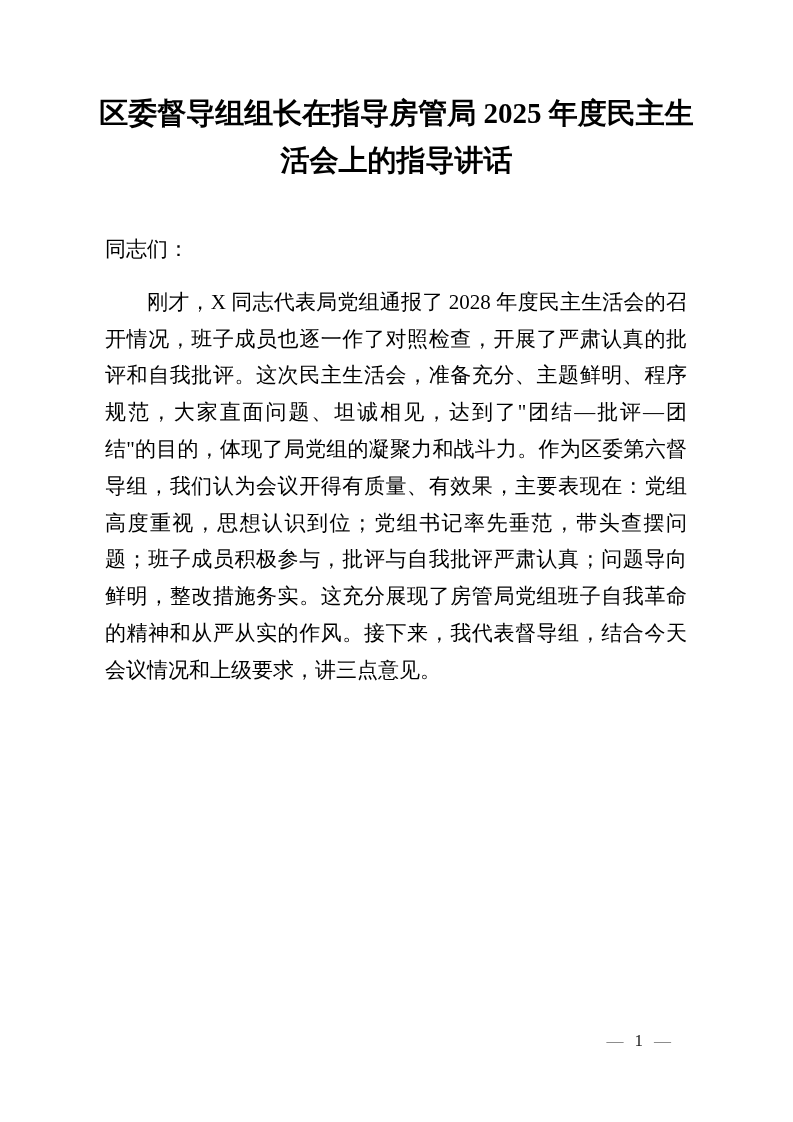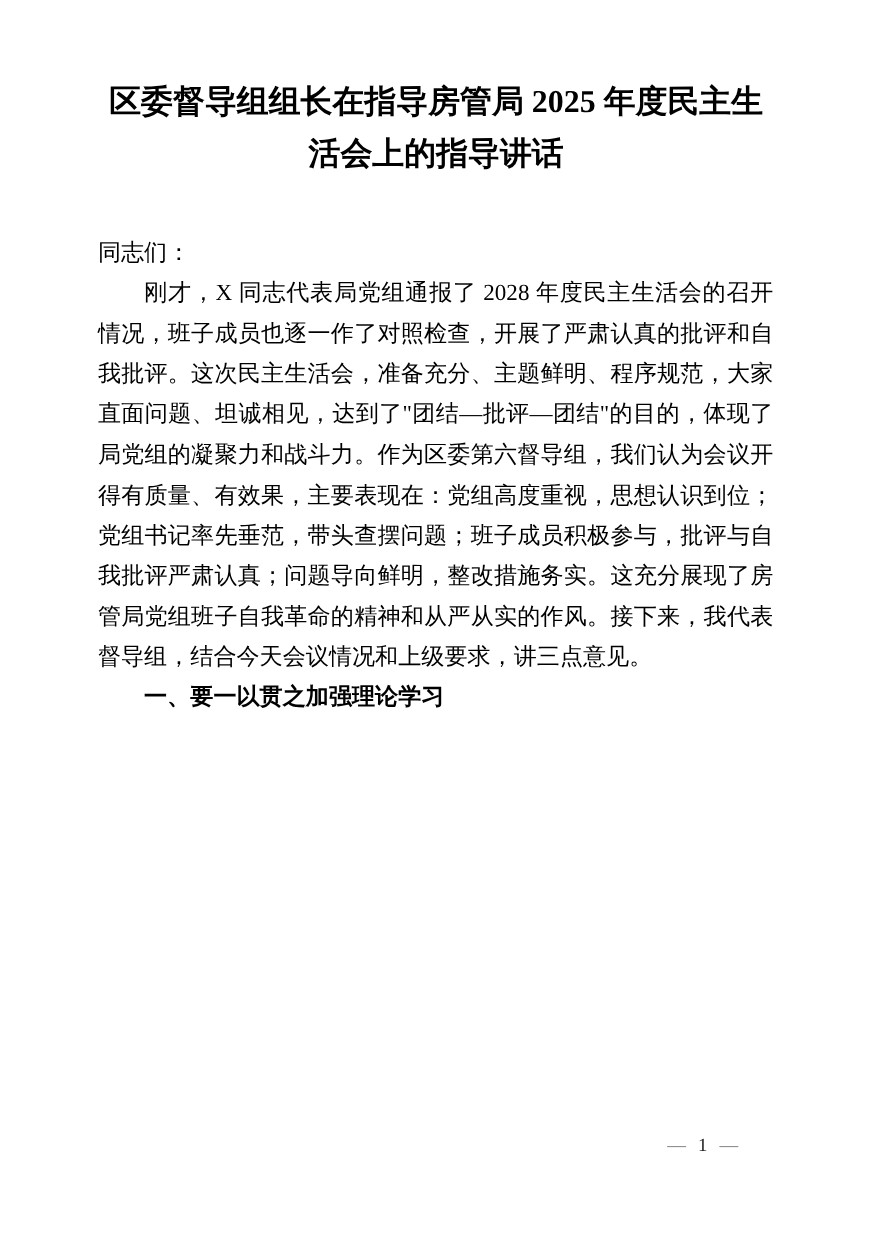--- a/index.html
+++ b/index.html
@@ -9,37 +9,37 @@
     font-family: "Liberation Serif", "DejaVu Serif", serif;
     color: #000000;
   }
   .page {
     position: relative;
     width: 793px; height: 1122px;
     background: #ffffff;
     overflow: hidden;
   }
   .doc-title {
-    margin: 70px 88px 0 88px;
+    margin: 90px 88px 0 88px;
     text-align: center;
     font-family: "Liberation Serif", "DejaVu Serif", serif;
     font-weight: 700;
     font-size: 29px;
     line-height: 47px;
     color: #000000;
   }
   .content {
     margin: 47px 90px 0 89px;
     font-size: 21px;
     line-height: 36.8px;
     text-align: justify;
     text-justify: inter-ideograph;
     color: #000000;
   }
-  .content p { margin: 0; padding: 0; }
+  .content p { margin: 16px; padding: 0; }
   .salutation { text-indent: 0; }
   .para { text-indent: 2em; }
   .section-heading {
     font-family: "Liberation Sans", "DejaVu Sans", sans-serif;
     font-weight: 700;
     text-indent: 2em;
   }
   .page-footer {
     position: absolute;
     top: 1031px;
@@ -57,21 +57,20 @@
 
 <div class="page">
 
   <h1 class="doc-title">区委督导组组长在指导房管局 2025 年度民主生活会上的指导讲话</h1>
 
   <div class="content">
     <p class="salutation">同志们：</p>
 
     <p class="para">刚才，X 同志代表局党组通报了 2028 年度民主生活会的召开情况，班子成员也逐一作了对照检查，开展了严肃认真的批评和自我批评。这次民主生活会，准备充分、主题鲜明、程序规范，大家直面问题、坦诚相见，达到了"团结—批评—团结"的目的，体现了局党组的凝聚力和战斗力。作为区委第六督导组，我们认为会议开得有质量、有效果，主要表现在：党组高度重视，思想认识到位；党组书记率先垂范，带头查摆问题；班子成员积极参与，批评与自我批评严肃认真；问题导向鲜明，整改措施务实。这充分展现了房管局党组班子自我革命的精神和从严从实的作风。接下来，我代表督导组，结合今天会议情况和上级要求，讲三点意见。</p>
 
-    <p class="section-heading">一、要一以贯之加强理论学习</p>
 
   </div>
 
   <div class="page-footer">
     <span class="dash">—</span><span class="num">1</span><span class="dash">—</span>
   </div>
 
 </div>
 
 </body></html>

